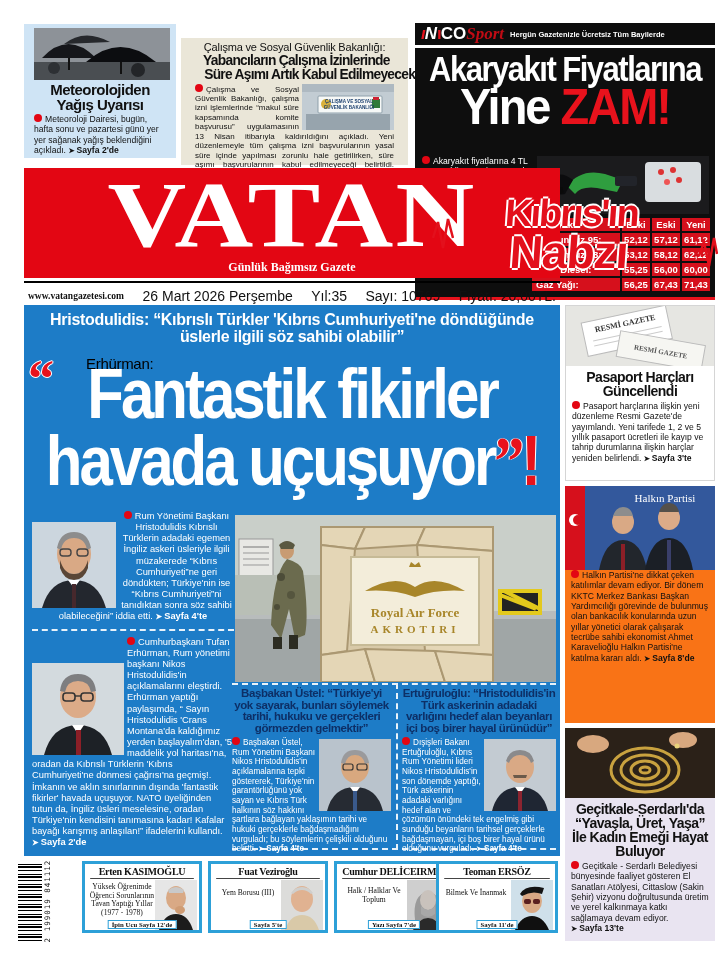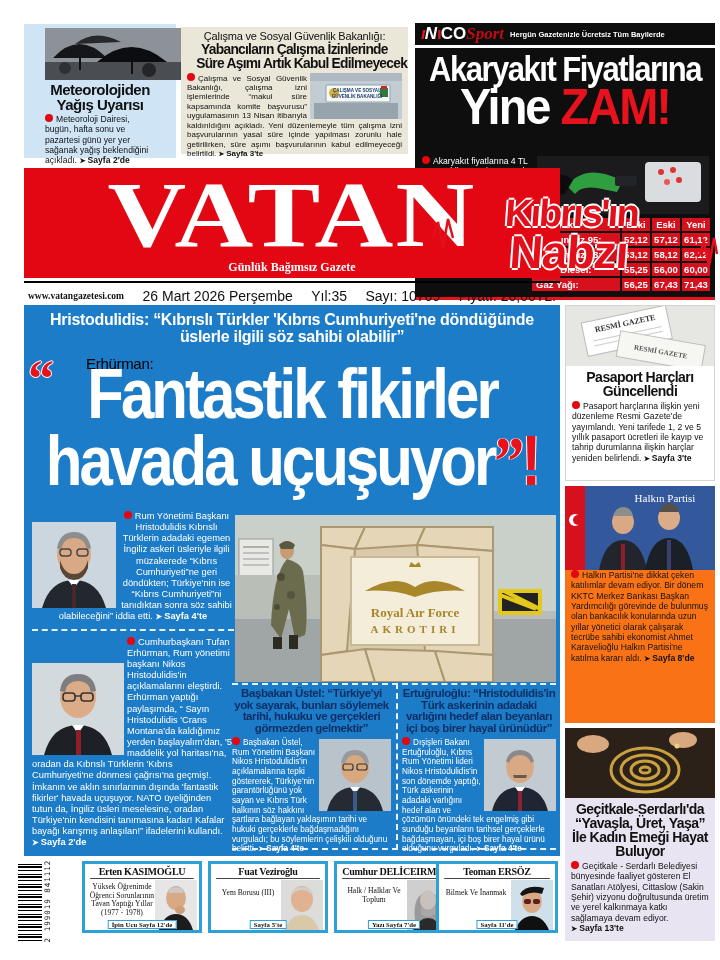--- a/index.html
+++ b/index.html
@@ -7,27 +7,27 @@
   body { position:relative; background:#fff; font-family:"Liberation Sans",sans-serif; color:#111; overflow:hidden; }
   .abs { position:absolute; }
 
   
   .bullet { display:inline-block; width:8px; height:8px; border-radius:50%; background:#e30613; margin-right:3px; vertical-align:baseline; }
   .pref { font-weight:bold; white-space:nowrap; }
   .pref::before { content:"➤ "; font-size:85%; }
   .cond { display:inline-block; transform:scaleX(.92); transform-origin:center; white-space:nowrap; }
 
   
-  .weather { left:24px; top:24px; width:152px; height:134px; background:#cfe4f5; padding:4px 21px; }
+  .weather { left:24px; top:24px; width:152px; height:134px; background:#cfe4f5; padding:4px 10px; }
   .weather .photo { width:136px; height:52px; margin:0 auto; display:block; }
   .weather h2 { font-size:15px; line-height:1.0; text-align:center; letter-spacing:-.5px; margin:2px 0; }
   .weather p { font-size:8.6px; line-height:1.2; }
 
   
-  .work { left:181px; top:27px; width:227px; height:127px; background:#eae6d8; padding:3px 6px; }
+  .work { left:181px; top:38px; width:227px; height:127px; background:#eae6d8; padding:3px 14px; }
   .work .kicker { font-size:11px; text-align:center; letter-spacing:-.2px; }
   .work h2 { font-size:15px; line-height:.95; text-align:center; letter-spacing:-.8px; }
   .work p { font-size:8px; line-height:1.18; text-align:justify; margin-top:2px; }
   .work .photo { float:right; width:92px; height:46px; margin:2px 0 2px 3px; }
 
   
   .nco { left:415px; top:23px; width:300px; height:22px; background:#0d0d0d; display:flex; align-items:center; padding:0 6px; }
   .nco .n { color:#fff; font-weight:bold; font-size:17px; font-style:italic; }
   .nco .n::before { content:"ı"; color:#e8121c; font-weight:bold; margin-right:-1px; }
   .nco .sport { color:#c00b14; font-family:"Liberation Serif",serif; font-weight:bold; font-style:italic; font-size:17px; margin-right:6px; }

